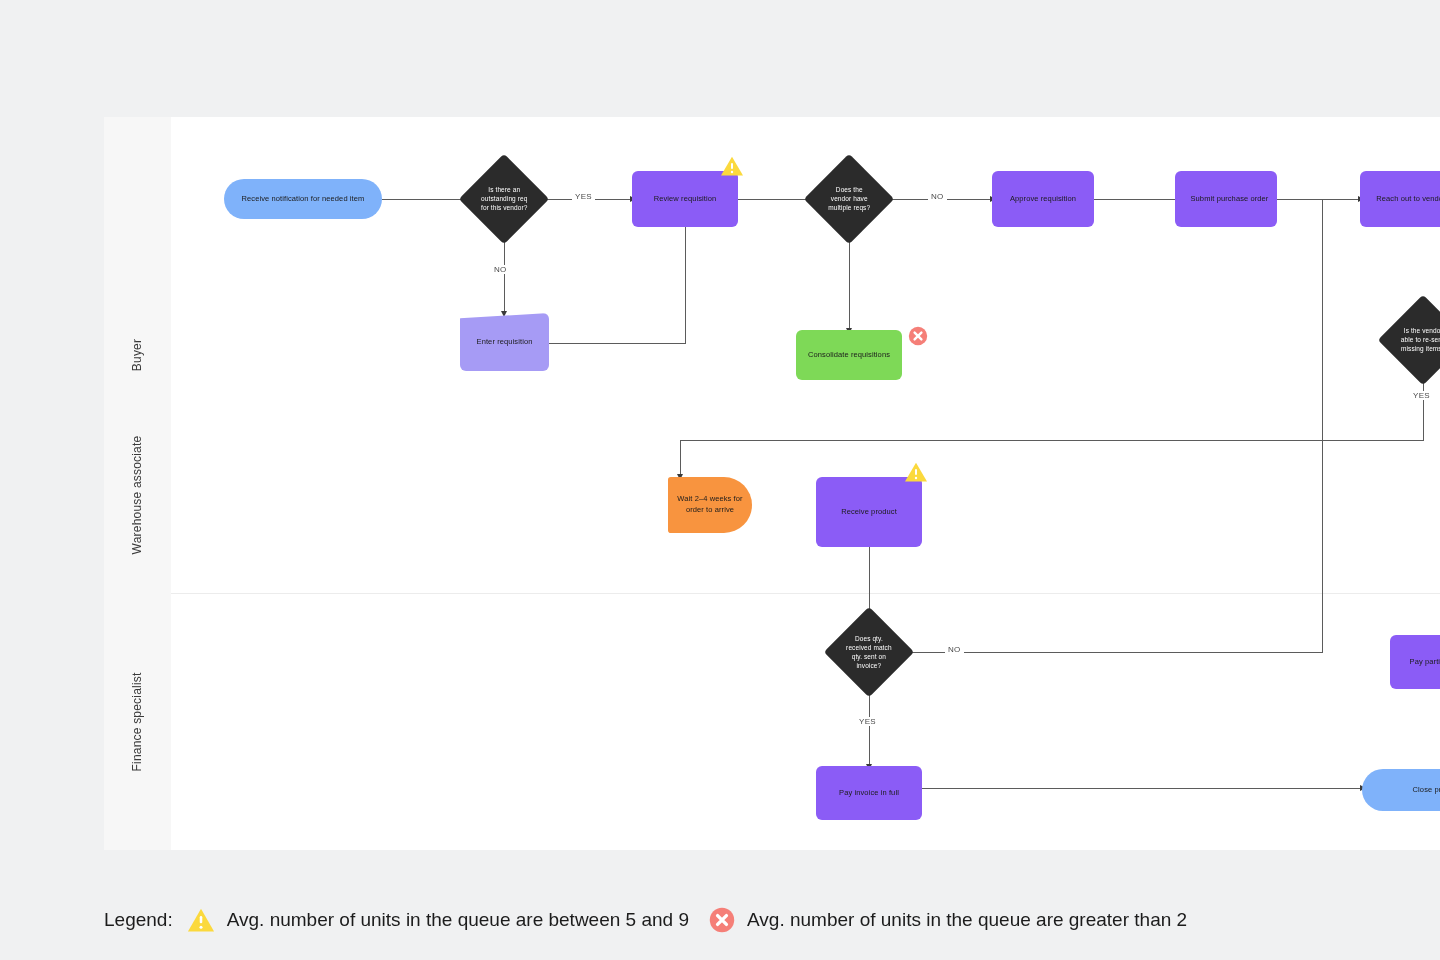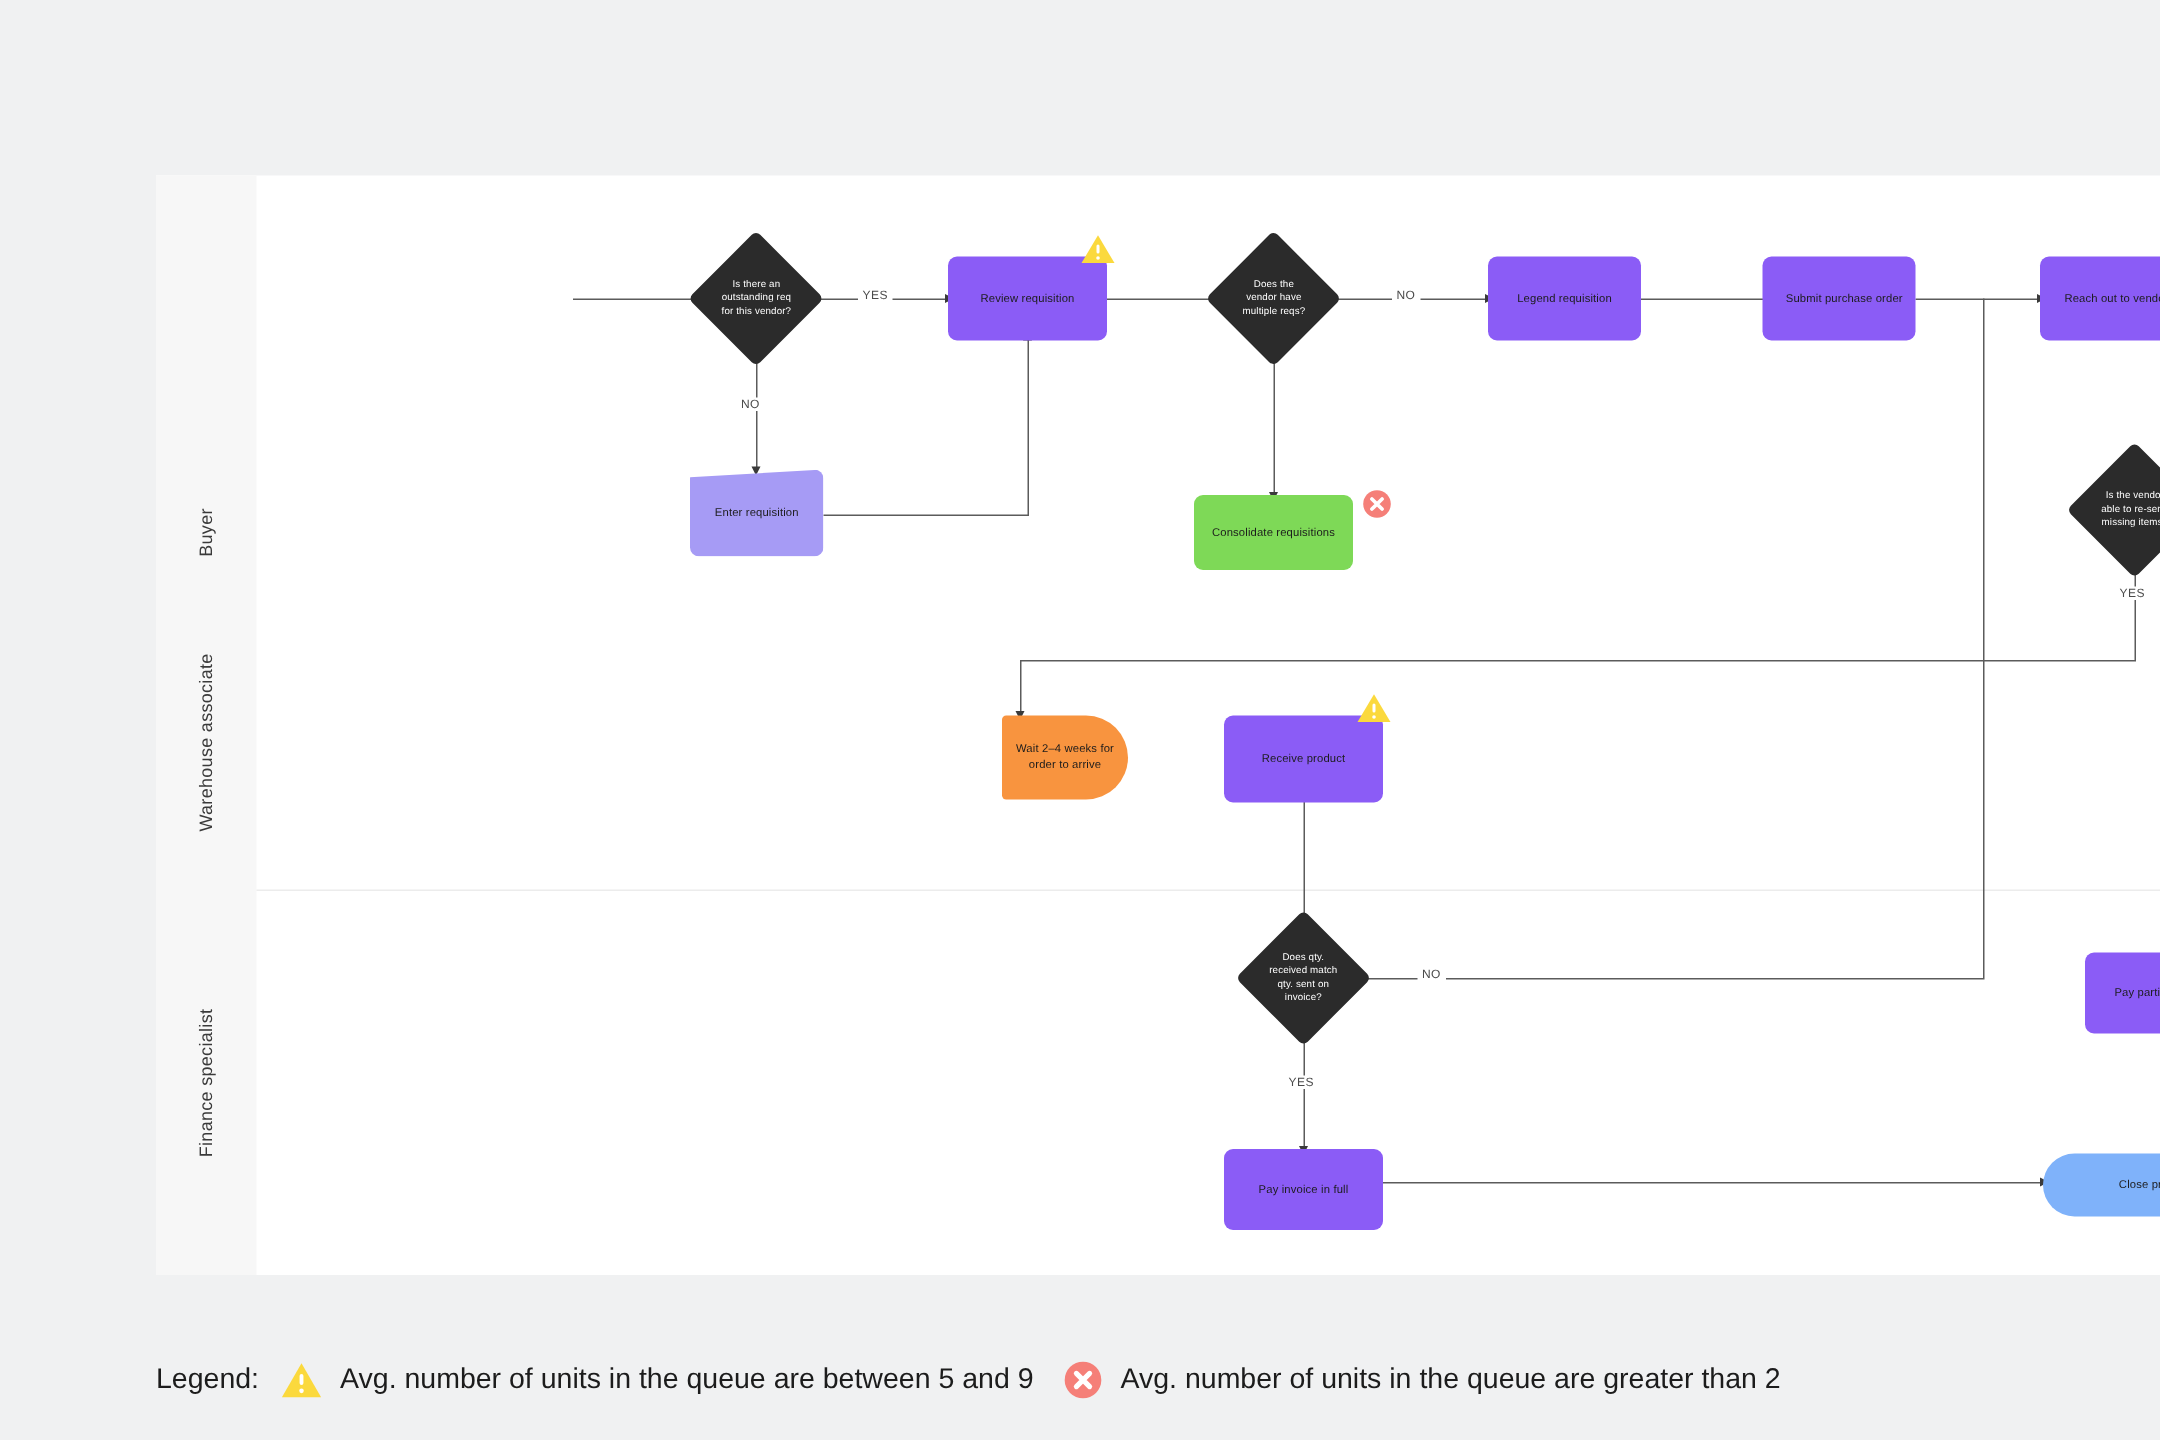--- a/index.html
+++ b/index.html
@@ -186,20 +186,23 @@
       <div class="edge-label" style="left:468px;top:75px;">YES</div>
       <div class="edge-label" style="left:387px;top:148px;">NO</div>
       <div class="edge-label" style="left:824px;top:75px;">NO</div>
       <div class="edge-label" style="left:1306px;top:274px;">YES</div>
       <div class="edge-label" style="left:841px;top:528px;">NO</div>
       <div class="edge-label" style="left:752px;top:600px;">YES</div>
     </div>
 
     <div class="layer">
 
+      <div class="node n-terminator" style="left:120px;top:62px;width:158px;height:40px;">
+        <span>Receive notification for needed item</span>
+      </div>
 
       <div class="node n-decision" style="left:368px;top:50px;width:64px;height:64px;">
         <span class="dtext">Is there an outstanding req for this vendor?</span>
       </div>
 
       <div class="node n-manual" style="left:356px;top:196px;width:89px;height:58px;">
         <span>Enter requisition</span>
       </div>
 
       <div class="node n-process" style="left:528px;top:54px;width:106px;height:56px;">
@@ -208,40 +211,40 @@
 
       <div class="node n-decision" style="left:713px;top:50px;width:64px;height:64px;">
         <span class="dtext">Does the vendor have multiple reqs?</span>
       </div>
 
       <div class="node n-process-green" style="left:692px;top:213px;width:106px;height:50px;">
         <span>Consolidate requisitions</span>
       </div>
 
       <div class="node n-process" style="left:888px;top:54px;width:102px;height:56px;">
-        <span>Legend requisition</span>
+        <span>Approve requisition</span>
       </div>
 
       <div class="node n-process" style="left:1071px;top:54px;width:102px;height:56px;padding-left:15px;">
         <span>Submit purchase order</span>
       </div>
 
       <div class="node n-process" style="left:1256px;top:54px;width:102px;height:56px;">
         <span>Reach out to vendor</span>
       </div>
 
       <div class="node n-decision" style="left:1287px;top:191px;width:64px;height:64px;">
         <span class="dtext">Is the vendor able to re-send missing items?</span>
       </div>
 
       <div class="node n-delay" style="left:564px;top:360px;width:84px;height:56px;">
         <span>Wait 2–4 weeks for order to arrive</span>
       </div>
 
-      <div class="node n-process" style="left:712px;top:360px;width:106px;height:58px;">
+      <div class="node n-process" style="left:712px;top:360px;width:106px;height:70px;">
         <span>Receive product</span>
       </div>
 
       <div class="node n-decision" style="left:733px;top:503px;width:64px;height:64px;">
         <span class="dtext">Does qty. received match qty. sent on invoice?</span>
       </div>
 
       <div class="node n-process" style="left:712px;top:649px;width:106px;height:54px;">
         <span>Pay invoice in full</span>
       </div>

